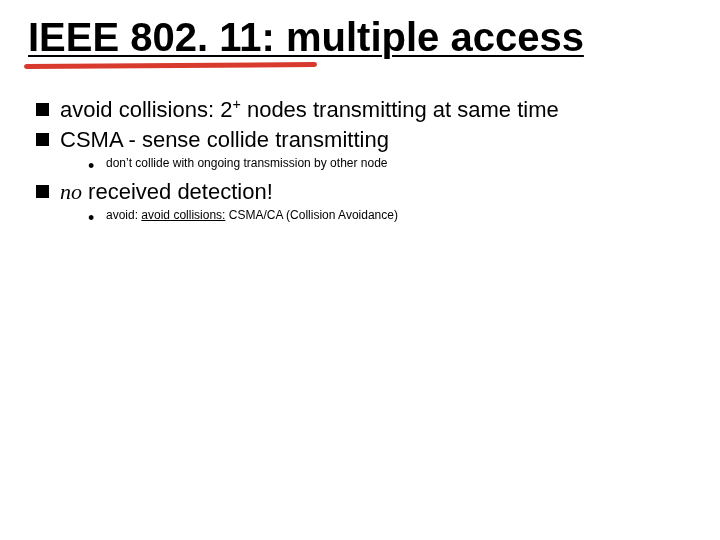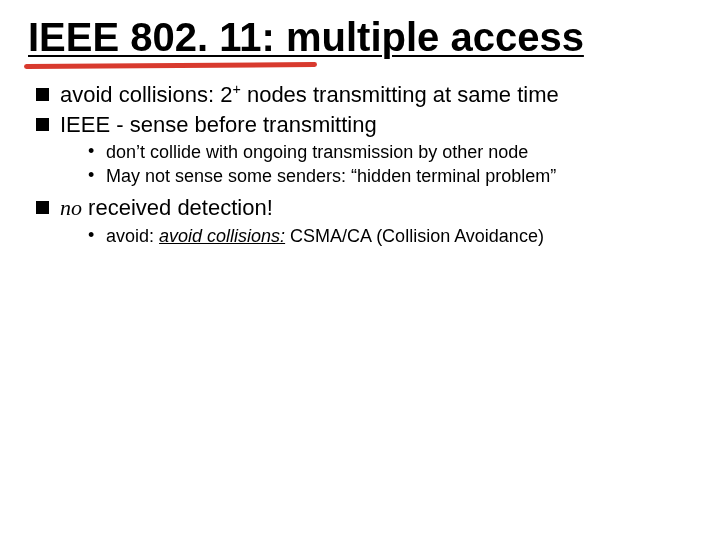--- a/index.html
+++ b/index.html
@@ -38,21 +38,21 @@
     left: -4px;
     right: 48%;
     bottom: -2px;
     height: 5px;
     background: #d83a2e;
     border-radius: 3px;
     transform: rotate(-0.4deg);
   }
   ul.level1 {
     list-style: none;
-    margin: 1px 0 0 6px;
+    margin: 16px 0 0 6px;
     padding: 0;
   }
   ul.level1 > li {
     position: relative;
     padding-left: 26px;
     font-size: 22px;
     line-height: 1.28;
     margin-bottom: 2px;
   }
   ul.level1 > li::before {
@@ -65,64 +65,61 @@
     background: #000;
   }
   ul.level2 {
     list-style: none;
     margin: 2px 0 6px 0;
     padding: 0 0 0 28px;
   }
   ul.level2 > li {
     position: relative;
     padding-left: 18px;
-    font-size: 18px;
+    font-size: 12px;
     line-height: 1.28;
     margin-bottom: 1px;
   }
   ul.level2 > li::before {
     content: "•";
     position: absolute;
     left: 0;
     top: 0;
     font-size: 18px;
     line-height: 1.2;
   }
   sup.plus {
     font-size: 0.65em;
     vertical-align: super;
     line-height: 0;
   }
   .ital { font-style: italic; font-family: Liberation Serif, serif; }
-  .ital-under { font-style: italic; text-decoration: underline; }
+  .ital-under { text-decoration: underline; }
 </style>
 </head>
 <body>
 
 <div class="slide">
 
   <div class="title-wrap">
     <h1 class="title">IEEE 802. 11: multiple access</h1>
     <div class="red-underline"></div>
   </div>
 
   <ul class="level1">
 
     <li>
       <span>avoid collisions: 2</span><sup class="plus">+</sup><span> nodes transmitting at same time</span>
     </li>
 
     <li>
-      <span>IEEE - sense before transmitting</span>
+      <span>CSMA - sense collide transmitting</span>
       <ul class="level2">
         <li>
           <span>don’t collide with ongoing transmission by other node</span>
-        </li>
-        <li>
-          <span>May not sense some senders: “hidden terminal problem”</span>
         </li>
       </ul>
     </li>
 
     <li>
       <span class="ital">no</span><span> received detection!</span>
       <ul class="level2">
         <li>
           <span>avoid: </span><span class="ital-under">avoid collisions:</span><span> CSMA/CA (Collision Avoidance)</span>
         </li>

